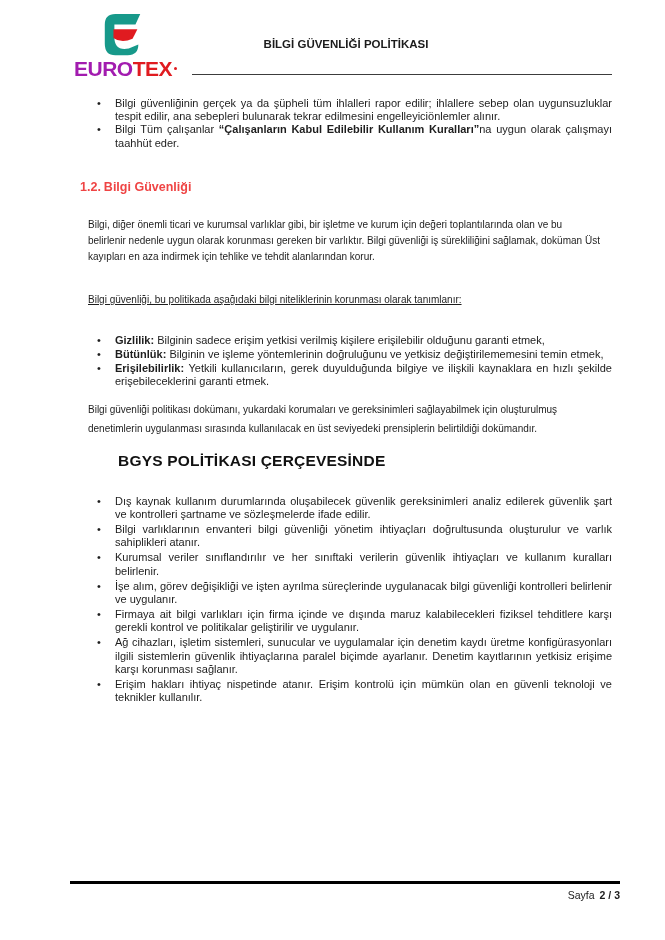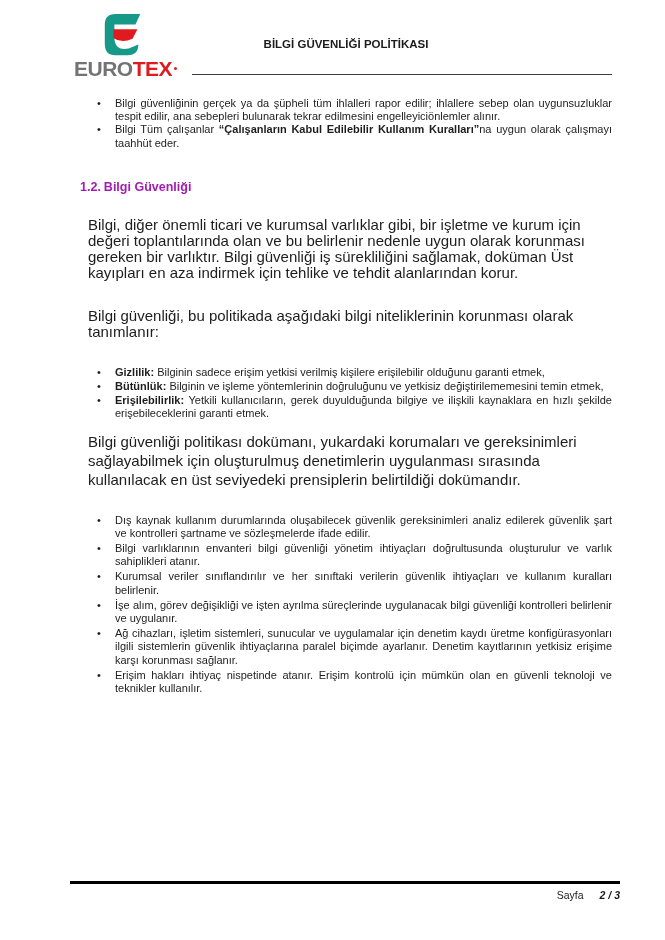--- a/index.html
+++ b/index.html
@@ -11,21 +11,21 @@
     color:#1d1d1d;
     overflow:hidden;
   }
   
   .logo{position:absolute;left:74px;top:12px;width:120px;}
   .logo-mark{display:block;margin-left:26px;}
   .wordmark{
     font-weight:bold;font-size:21px;line-height:20px;
     letter-spacing:-0.5px;white-space:nowrap;margin-top:1px;
   }
-  .wordmark .w1{color:#737373;}
+  .wordmark .w1{color:#a21caf;}
   .wordmark .w2{color:#e01b20;text-align:center;}
   .wordmark .dot{display:inline-block;width:3px;height:3px;background:#e01b20;border-radius:50%;margin-left:2px;vertical-align:6px;}
   .doc-title{
     position:absolute;left:80px;width:532px;top:38px;
     text-align:center;font-weight:bold;font-size:11.5px;color:#1b1b1b;
   }
   .header-rule{
     position:absolute;left:192px;width:420px;top:74px;
     border-top:1.8px solid #3c3c3c;
   }
@@ -34,45 +34,45 @@
   .bullets{list-style:none;margin:0;padding:0;font-size:11px;line-height:13.2px;text-align:justify;}
   .bullets li{position:relative;padding-left:35px;}
   .bullets li::before{
     content:"•";position:absolute;left:17px;top:0;
     font-size:11px;color:#1d1d1d;
   }
   .bullets b{font-weight:bold;}
   .intro{margin-top:2px;}
   .intro li.gap{margin-top:9px;}
   h2.sec-heading{
-    margin:30px 0 0 0;font-size:12.5px;font-weight:bold;color:#a21caf;
+    margin:30px 0 0 0;font-size:12.5px;font-weight:bold;color:#ef4444;
   }
   h2.sec-heading .ht{margin-left:3px;}
-  .para{margin:0;font-size:15px;line-height:16px;text-align:left;padding-left:8px;padding-right:12px;}
+  .para{margin:0;font-size:10px;line-height:16px;text-align:left;padding-left:8px;padding-right:12px;}
   .p1{margin-top:23px;}
-  .p2{margin-top:27px;}
+  .p2{margin-top:27px;text-decoration:underline;}
   .attrs{margin-top:26px;}
   .attrs li{margin-bottom:1px;}
   .p3{margin-top:11px;line-height:19px;}
   h1.bgys-heading{
     margin:14px 0 0 38px;font-size:15.5px;font-weight:bold;color:#111;
     letter-spacing:0.2px;
   }
   .bgys{margin-top:25px;}
   .bgys li{margin-bottom:1.5px;line-height:13.4px;}
   
   .footer-rule{
     position:absolute;left:70px;width:550px;top:881px;
     border-top:3.5px solid #000;
   }
   .page-number{
     position:absolute;left:70px;width:550px;top:889px;
     text-align:right;font-size:10.5px;color:#1b1b1b;
   }
-  .page-number b{font-weight:bold;margin-left:16px;font-style:italic;}
+  .page-number b{font-weight:bold;margin-left:5px;}
 </style>
 </head>
 <body>
 
 <div class="page">
 
   <header>
     <div class="logo">
       <svg class="logo-mark" width="46" height="46" viewBox="0 0 46 48" aria-hidden="true">
         <path d="M41,2 H15 Q4,2 4,13 V33 Q4,45 15,45 H28 Q39,45 39,34 L29,38 Q14,41 14,26 V13 H36 Z" fill="#17998a"></path>
@@ -102,26 +102,28 @@
     <p class="para p2">Bilgi güvenliği, bu politikada aşağıdaki bilgi niteliklerinin korunması olarak tanımlanır:</p>
 
     <ul class="bullets attrs">
       <li><b>Gizlilik:</b><span> Bilginin sadece erişim yetkisi verilmiş kişilere erişilebilir olduğunu garanti etmek,</span></li>
       <li><b>Bütünlük:</b><span> Bilginin ve işleme yöntemlerinin doğruluğunu ve yetkisiz değiştirilememesini temin etmek,</span></li>
       <li><b>Erişilebilirlik:</b><span> Yetkili kullanıcıların, gerek duyulduğunda bilgiye ve ilişkili kaynaklara en hızlı şekilde erişebileceklerini garanti etmek.</span></li>
     </ul>
 
     <p class="para p3">Bilgi güvenliği politikası dokümanı, yukardaki korumaları ve gereksinimleri sağlayabilmek için oluşturulmuş denetimlerin uygulanması sırasında kullanılacak en üst seviyedeki prensiplerin belirtildiği dokümandır.</p>
 
+    <h1 class="bgys-heading">BGYS POLİTİKASI ÇERÇEVESİNDE</h1>
 
     <ul class="bullets bgys">
       <li><span>Dış kaynak kullanım durumlarında oluşabilecek güvenlik gereksinimleri analiz edilerek güvenlik şart ve kontrolleri şartname ve sözleşmelerde ifade edilir.</span></li>
       <li><span>Bilgi varlıklarının envanteri bilgi güvenliği yönetim ihtiyaçları doğrultusunda oluşturulur ve varlık sahiplikleri atanır.</span></li>
       <li><span>Kurumsal veriler sınıflandırılır ve her sınıftaki verilerin güvenlik ihtiyaçları ve kullanım kuralları belirlenir.</span></li>
       <li><span>İşe alım, görev değişikliği ve işten ayrılma süreçlerinde uygulanacak bilgi güvenliği kontrolleri belirlenir ve uygulanır.</span></li>
+      <li><span>Firmaya ait bilgi varlıkları için firma içinde ve dışında maruz kalabilecekleri fiziksel tehditlere karşı gerekli kontrol ve politikalar geliştirilir ve uygulanır.</span></li>
       <li><span>Ağ cihazları, işletim sistemleri, sunucular ve uygulamalar için denetim kaydı üretme konfigürasyonları ilgili sistemlerin güvenlik ihtiyaçlarına paralel biçimde ayarlanır. Denetim kayıtlarının yetkisiz erişime karşı korunması sağlanır.</span></li>
       <li><span>Erişim hakları ihtiyaç nispetinde atanır. Erişim kontrolü için mümkün olan en güvenli teknoloji ve teknikler kullanılır.</span></li>
     </ul>
 
   </main>
 
   <footer>
     <div class="footer-rule"></div>
     <div class="page-number">
       <span>Sayfa</span><b>2 / 3</b>

